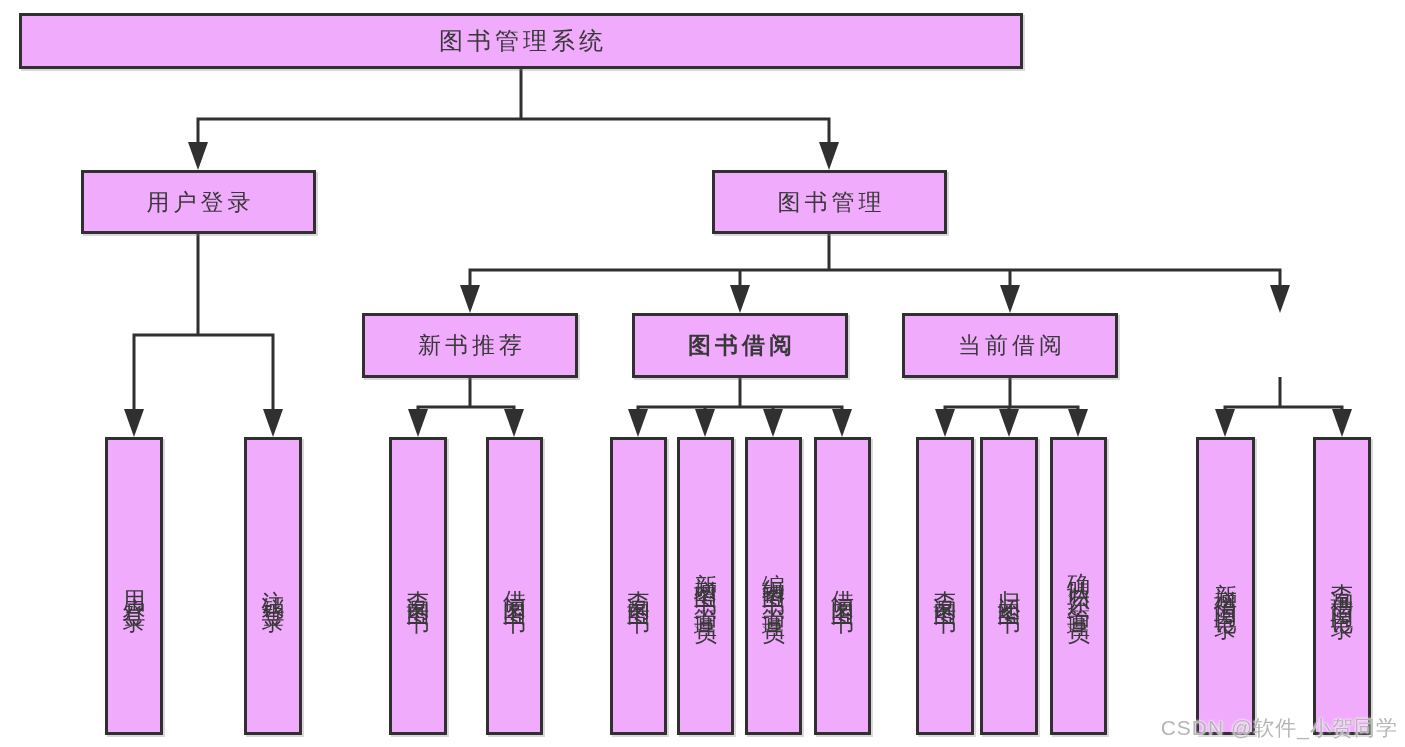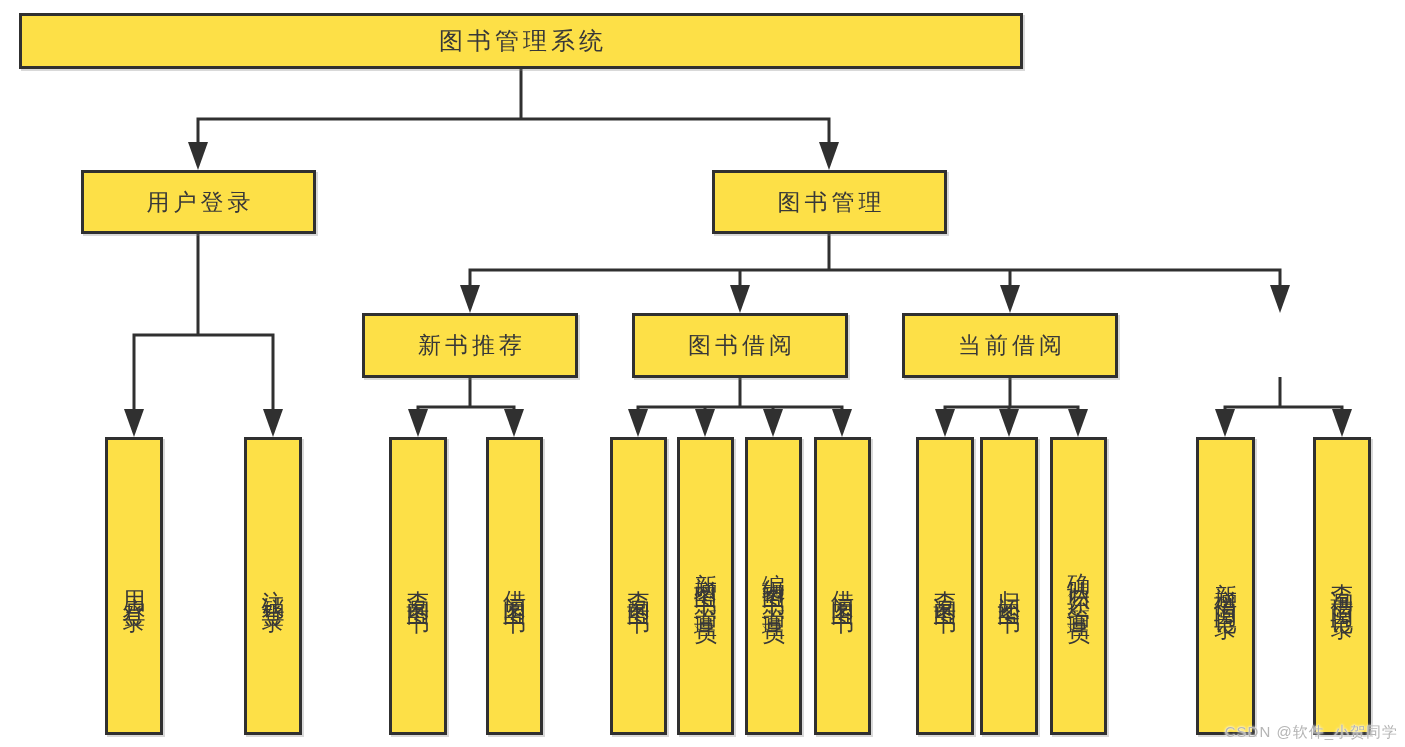--- a/index.html
+++ b/index.html
@@ -20,21 +20,21 @@
   .connector-layer {
     position: absolute;
     left: 0; top: 0;
     width: 1405px; height: 747px;
     z-index: 1;
   }
   .box {
     position: absolute;
     box-sizing: border-box;
     border: 3px solid var(--line);
-    background: #fde047;
+    background: #f0abfc;
     display: flex;
     align-items: center;
     justify-content: center;
     z-index: 2;
     box-shadow: 2px 2px 0 rgba(130,130,130,0.30);
   }
   .hlabel {
     font-size: 23px;
     letter-spacing: 4px;
     text-indent: 4px;
@@ -48,21 +48,21 @@
     font-size: 23px;
     letter-spacing: 7px;
     color: var(--text);
     line-height: 1;
     white-space: nowrap;
   }
   .watermark {
     position: absolute;
     right: 7px;
     bottom: 5px;
-    font-size: 15px;
+    font-size: 21px;
     letter-spacing: 1px;
     color: var(--watermark);
     z-index: 5;
     text-shadow: 0 0 3px #ffffff, 0 0 2px #ffffff;
     white-space: nowrap;
   }
 </style>
 </head>
 <body>
 
@@ -120,21 +120,21 @@
   <div class="box" style="left:81px; top:170px; width:235px; height:64px;">
     <span class="hlabel">用户登录</span>
   </div>
   <div class="box" style="left:712px; top:170px; width:235px; height:64px;">
     <span class="hlabel">图书管理</span>
   </div>
 
   <div class="box" style="left:362px; top:313px; width:216px; height:65px;">
     <span class="hlabel">新书推荐</span>
   </div>
-  <div class="box" style="left:632px; top:313px; width:216px; height:65px;">
+  <div class="box" style="left:632px; top:313px; width:216px; height:65px;font-weight:bold;">
     <span class="hlabel">图书借阅</span>
   </div>
   <div class="box" style="left:902px; top:313px; width:216px; height:65px;font-family:Liberation Serif, serif;">
     <span class="hlabel">当前借阅</span>
   </div>
 
   <div class="box leaf" style="left:105px; top:437px; width:58px; height:298px;">
     <span class="vlabel">用户登录</span>
   </div>
   <div class="box leaf" style="left:244px; top:437px; width:58px; height:298px;">

